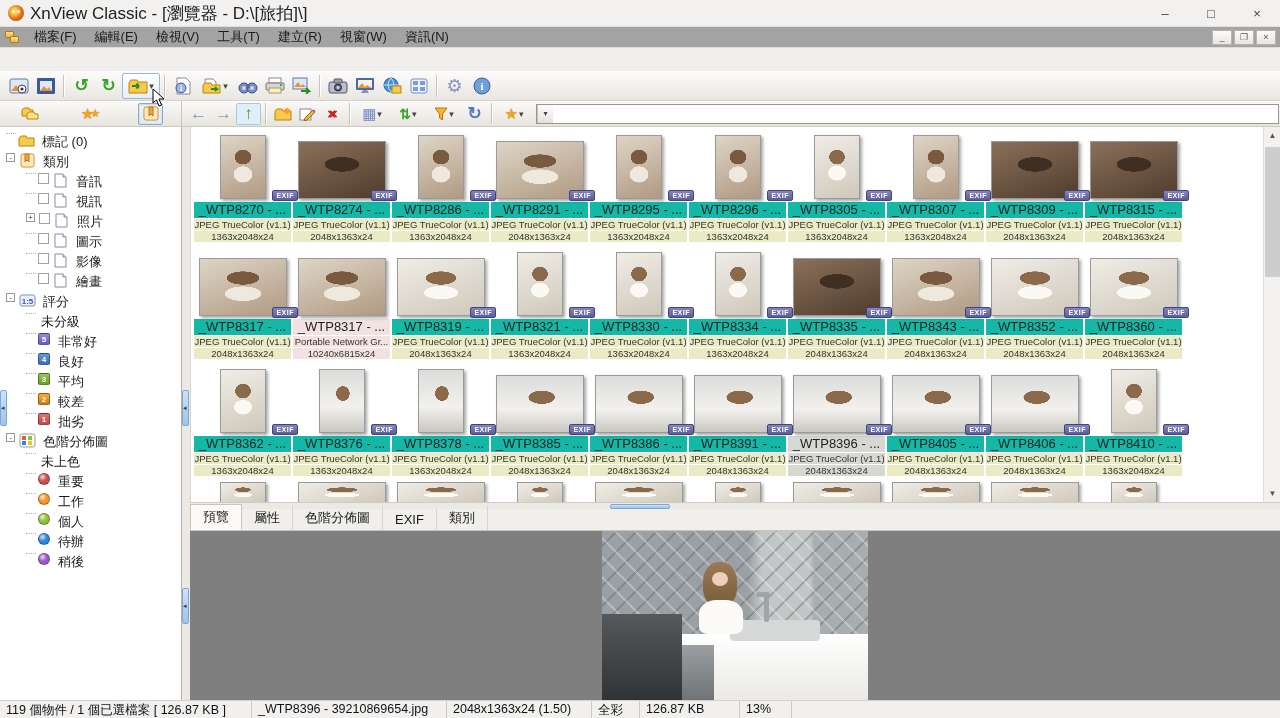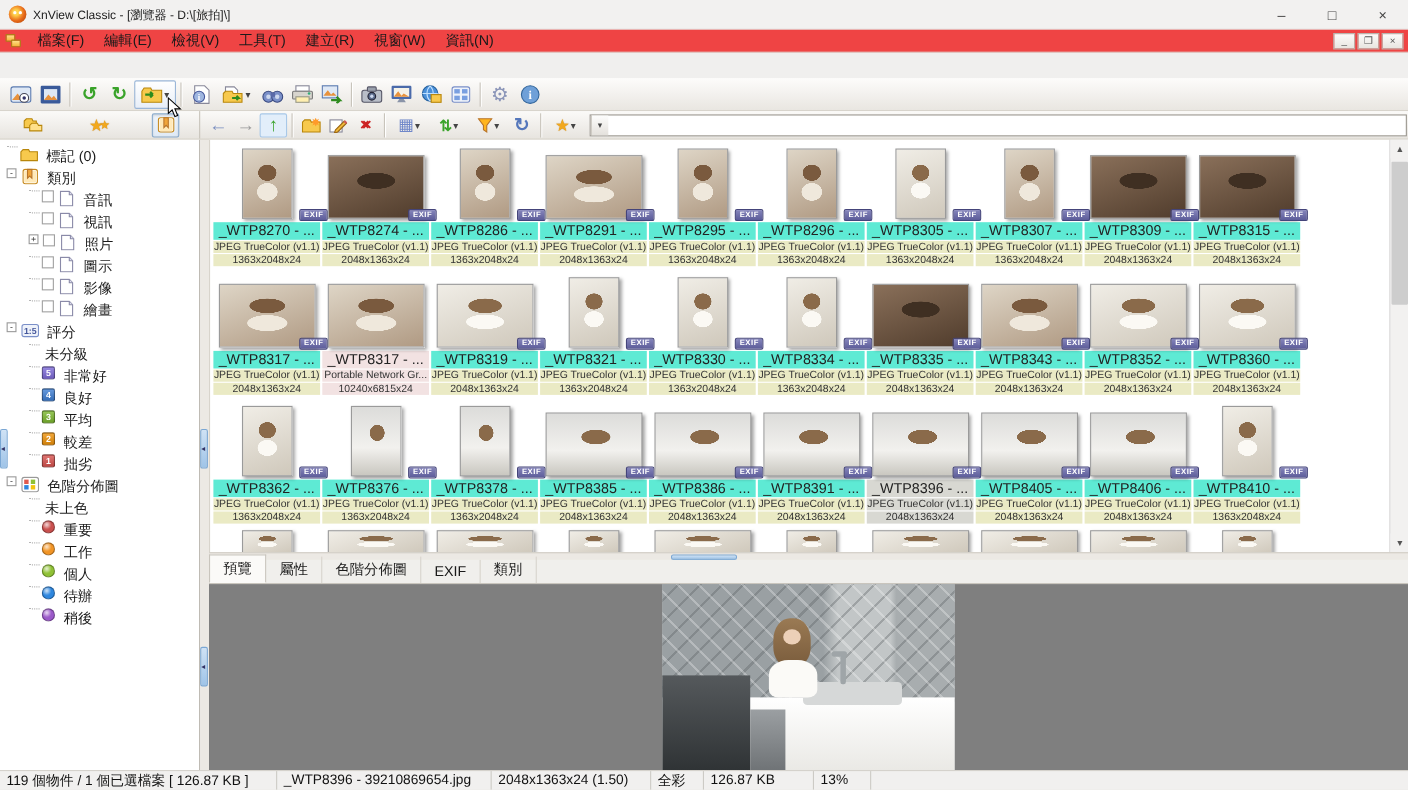--- a/index.html
+++ b/index.html
@@ -4,26 +4,26 @@
 <style>
   * { margin:0; padding:0; box-sizing:border-box; }
   html,body { width:1280px; height:718px; overflow:hidden; font-family:"Liberation Sans", sans-serif; background:#e8e5e0; }
   #app { position:relative; width:1280px; height:718px; background:#f0efee; }
 
   
   #titlebar { position:absolute; left:0; top:0; width:1280px; height:27px; background:#f2f1f0; display:flex; align-items:center; border-bottom:1px solid #e3e1df;}
   #titlebar .app-icon { width:16px; height:16px; margin:0 6px 0 8px; border-radius:50%;
       background:radial-gradient(circle at 40% 40%, #ffd24d 18%, #e86a1a 55%, #a33a00 100%); position:relative;}
   #titlebar .app-icon:after{content:"";position:absolute;left:4px;top:5px;width:3px;height:3px;border-radius:50%;background:#fff;box-shadow:5px 0 0 #fff;}
-  #titlebar .title-text { font-size:11px; color:#222; }
+  #titlebar .title-text { font-size:17px; color:#222; }
   #titlebar .win-controls { margin-left:auto; display:flex; height:100%; }
   #titlebar .win-btn { width:46px; height:27px; display:flex; align-items:center; justify-content:center; font-size:13px; color:#444; }
 
   
-  #menubar { position:absolute; left:0; top:27px; width:1280px; height:21px; background:#ef4444; display:flex; align-items:center; border-bottom:1px solid #dfdcd8;}
+  #menubar { position:absolute; left:0; top:27px; width:1280px; height:21px; background:#a3a3a3; display:flex; align-items:center; border-bottom:1px solid #dfdcd8;}
   .mdi-icon { width:15px; height:13px; margin:0 6px 0 5px; position:relative;}
   .mdi-icon .f1,.mdi-icon .f2{position:absolute;width:9px;height:7px;background:linear-gradient(#ffe08a,#f5b63a);border:1px solid #b07d18;border-radius:1px;}
   .mdi-icon .f1{left:0;top:0;} .mdi-icon .f2{left:5px;top:5px;}
   .menu-item { font-size:13px; color:#1a1a1a; padding:2px 8px; margin-right:2px; }
   #menubar .mdi-controls { margin-left:auto; display:flex; gap:2px; margin-right:4px;}
   .mdi-btn { width:20px; height:15px; border:1px solid #b9b5ae; background:linear-gradient(#fcfbfa,#e8e5e0); font-size:9px; color:#555; display:flex; align-items:center; justify-content:center; }
 
   
   #tabrow { position:absolute; left:0; top:48px; width:1280px; height:23px; background:#edeae5; border-bottom:1px solid #cfcabe;}
   .browser-tab { position:absolute; left:3px; top:2px; height:21px; padding:0 10px 0 6px; display:flex; align-items:center; gap:5px;
@@ -85,21 +85,21 @@
   .cell { display:flex; flex-direction:column; align-items:center; }
   .imgwrap { height:68px; width:99px; position:relative; display:flex; align-items:flex-end; justify-content:center; }
   .timg { border:1px solid #9a9a9a; box-shadow:2px 2px 3px rgba(0,0,0,.35); position:relative;}
   .timg.portrait { width:46px; height:64px; }
   .timg.landscape { width:88px; height:58px; }
   .tone-warm { background:radial-gradient(ellipse 32% 20% at 50% 34%, #7a5a3e 58%, rgba(0,0,0,0) 60%), radial-gradient(ellipse 36% 22% at 50% 62%, #efe8dc 58%, rgba(0,0,0,0) 60%), linear-gradient(160deg,#ded5c6,#b09a83);}
   .tone-dark { background:radial-gradient(ellipse 34% 22% at 50% 40%, #3f2f22 58%, rgba(0,0,0,0) 60%), linear-gradient(160deg,#8a705a,#503c2c);}
   .tone-light { background:radial-gradient(ellipse 30% 20% at 50% 34%, #8a6a4a 58%, rgba(0,0,0,0) 60%), radial-gradient(ellipse 34% 20% at 50% 60%, #fbf9f4 58%, rgba(0,0,0,0) 60%), linear-gradient(160deg,#f0ede6,#cfc8bb);}
   .tone-kitchen { background:radial-gradient(ellipse 26% 20% at 52% 38%, #8a6a4a 58%, rgba(0,0,0,0) 60%), linear-gradient(180deg,#dcdcda,#f2f1ee 60%,#c9c7c0);}
   .exif-badge { position:absolute; right:-6px; bottom:-2px; background:linear-gradient(#8585bb,#5c5c99); border:1px solid #44447a; border-radius:2px; color:#fff; font-size:7px; font-weight:bold; padding:1px 3px; letter-spacing:.5px;}
-  .tname { margin-top:3px; width:97px; text-align:center; font-size:13px; color:#222; background:#5eead4; line-height:16px; white-space:nowrap; overflow:hidden;}
+  .tname { margin-top:3px; width:97px; text-align:center; font-size:13px; color:#222; background:#14b8a6; line-height:16px; white-space:nowrap; overflow:hidden;}
   .tmeta { margin-top:1px; width:97px; text-align:center; font-size:9.5px; color:#333; background:#eaeac4; line-height:11px; white-space:nowrap; overflow:hidden;}
   .cell.png .tname,.cell.png .tmeta { background:#f2e2e2; }
   .cell.selected .tname,.cell.selected .tmeta { background:#d8d8d2; }
 
   
 
   
   #thumb-scroll { position:absolute; left:1263px; top:127px; width:17px; height:375px; background:#f2f1f0; border-left:1px solid #dcdcdc;}
   #thumb-scroll .arr { position:absolute; left:0; width:17px; height:17px; font-size:8px; color:#555; text-align:center; line-height:17px; background:#f2f1f0;}
   #thumb-scroll .arr.up{top:0;} #thumb-scroll .arr.down{bottom:0;}

